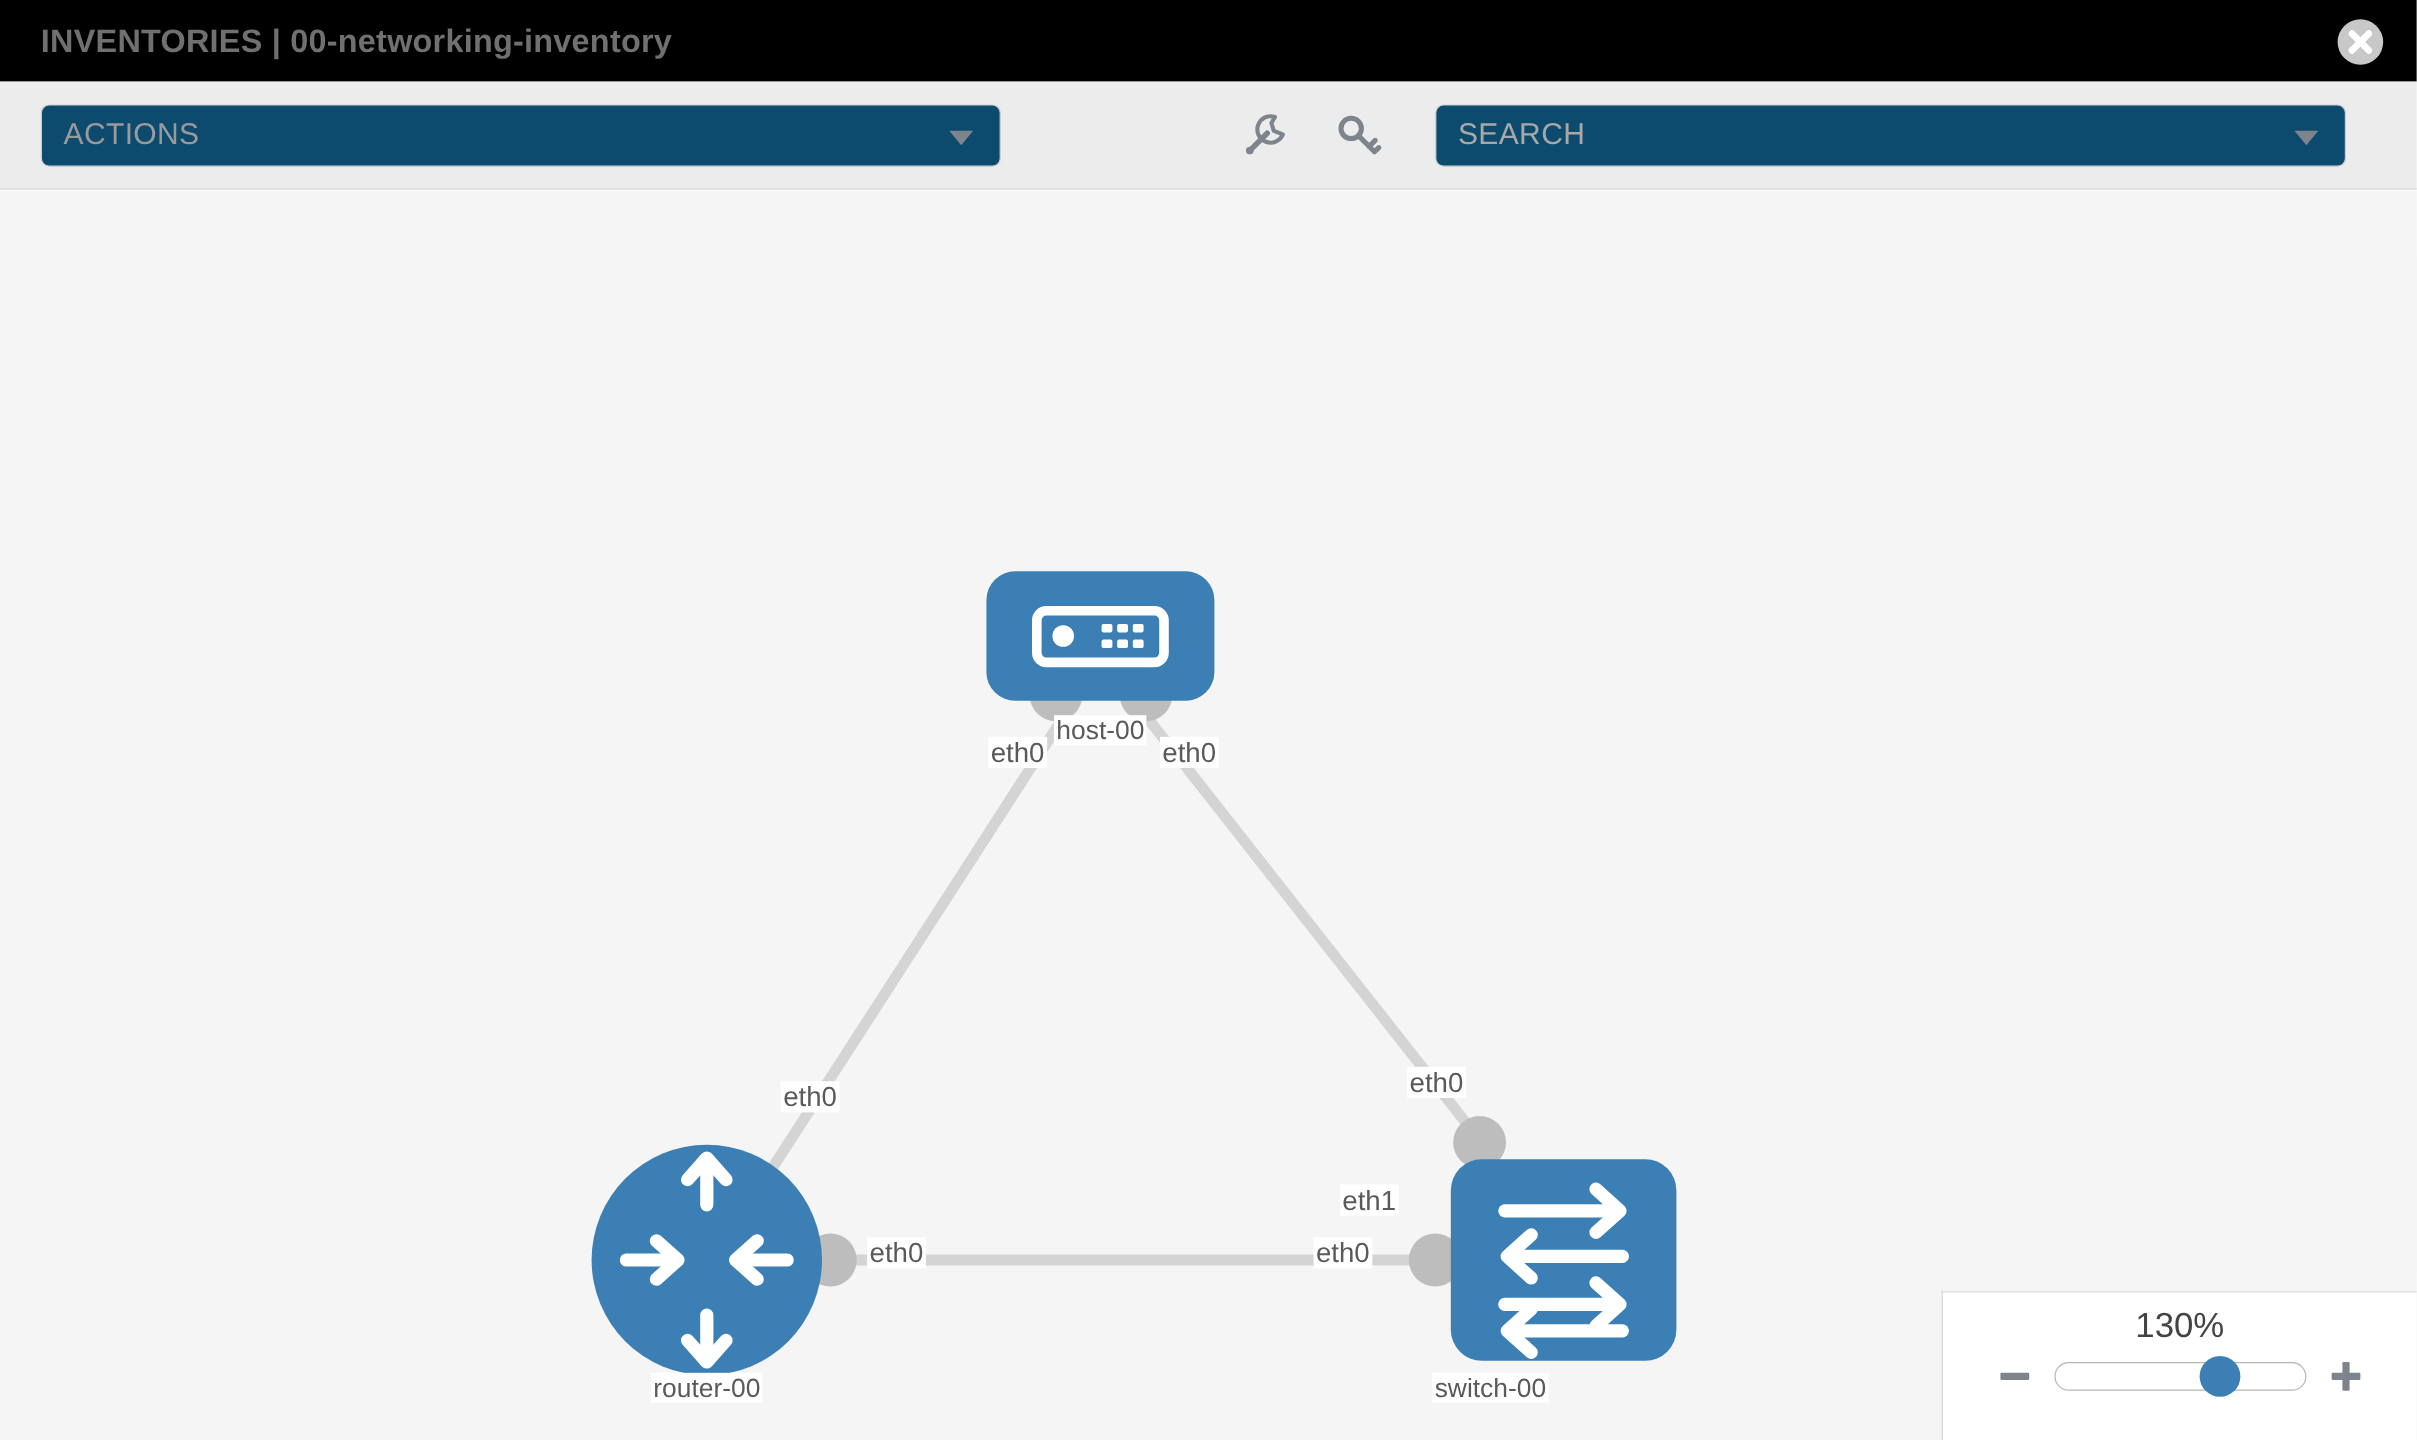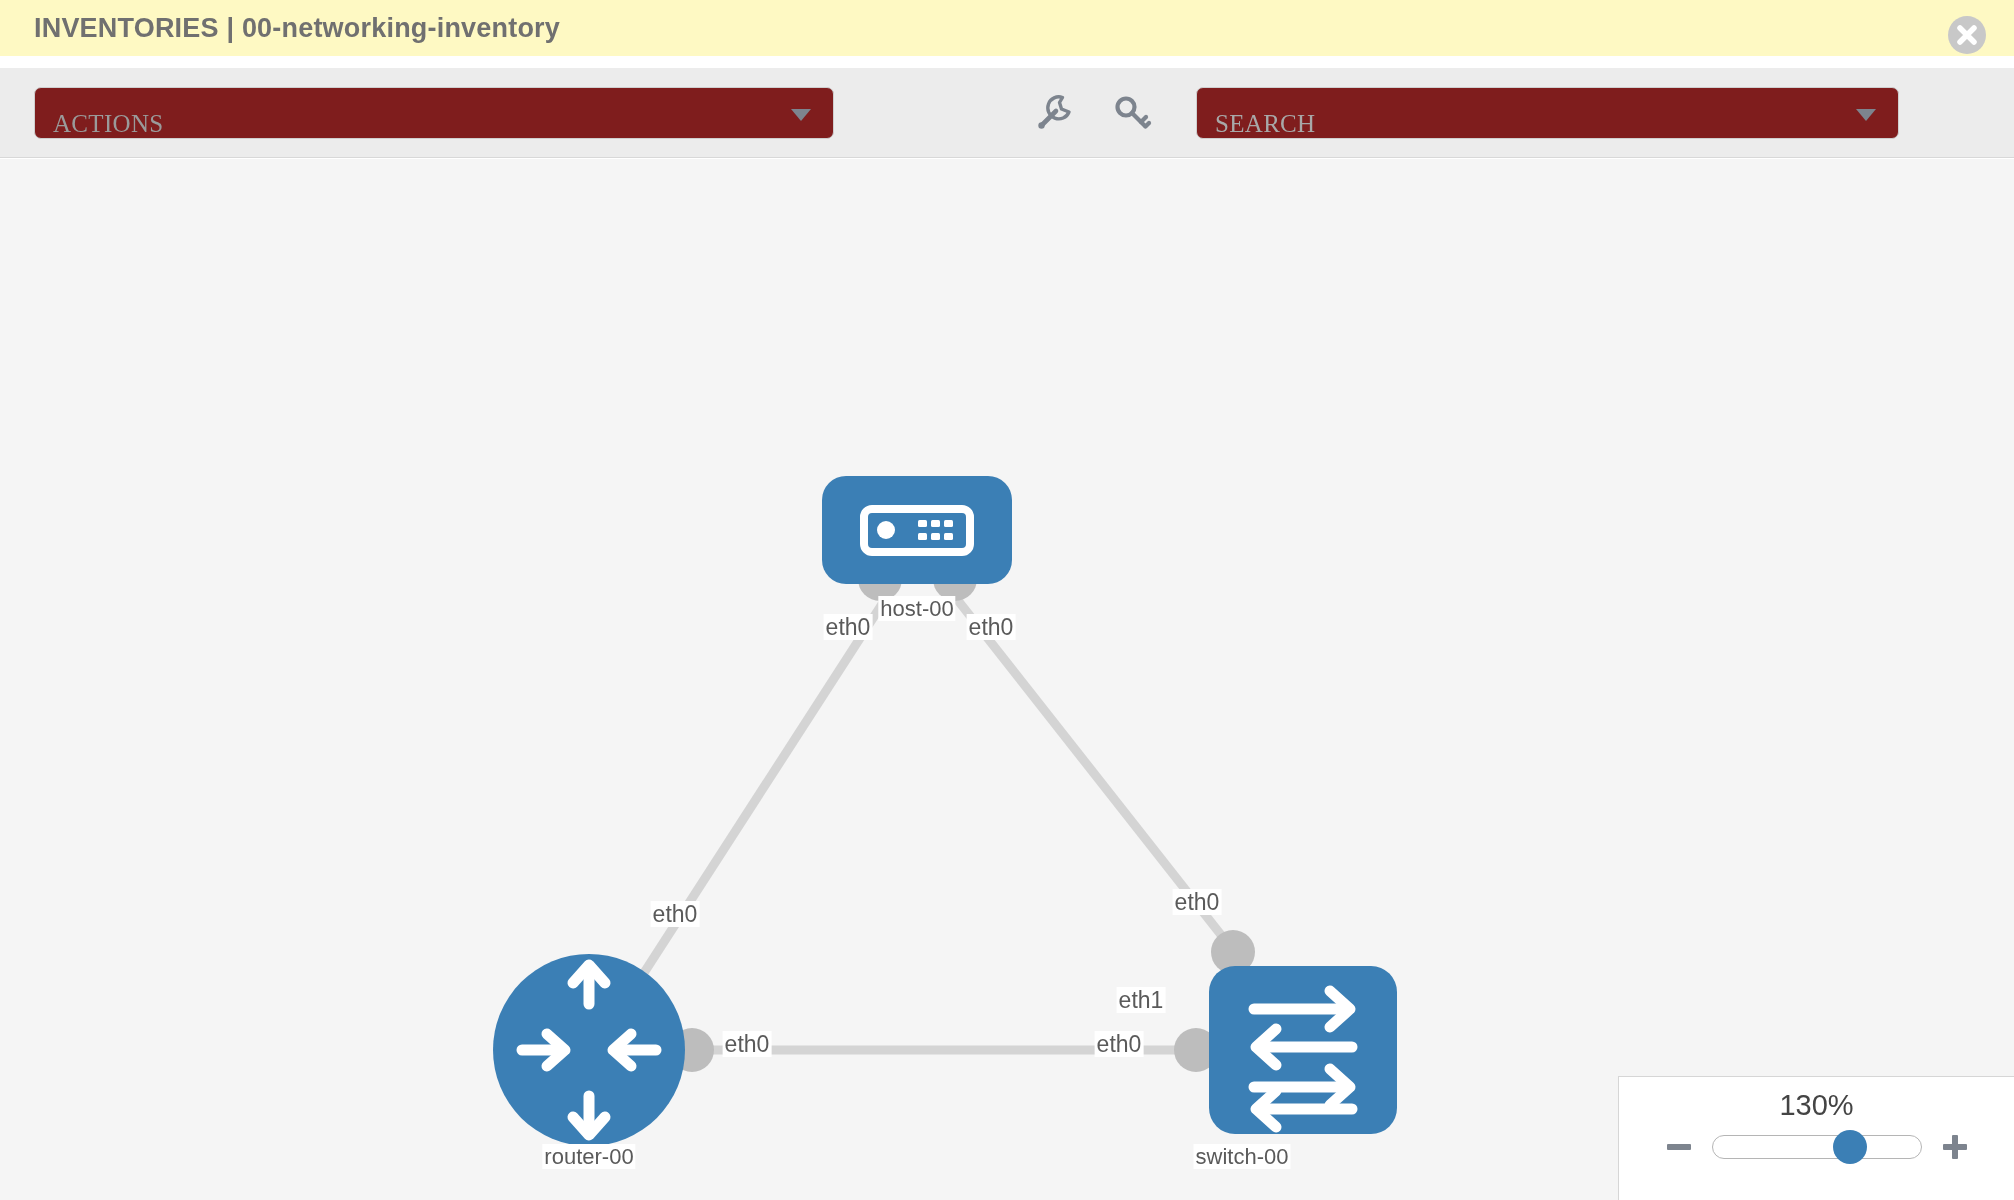--- a/index.html
+++ b/index.html
@@ -5,64 +5,63 @@
   * { box-sizing: border-box; margin: 0; padding: 0; }
   html, body {
     width: 2014px; height: 1200px;
     font-family: "Liberation Sans", sans-serif;
     background: #f4f4f4; overflow: hidden;
   }
   .app { position: relative; width: 2014px; height: 1200px; background: #ffffff; }
 
   
   .header {
-    position: absolute; left: 0; top: 0; width: 2014px; height: 56px;
-    background: #fef9c3; display: flex; align-items: center;
+    position: absolute; left: 0; top: 0; width: 2014px; height: 68px;
+    background: #000000; display: flex; align-items: center;
   }
   .header-title {
     margin-left: 34px; font-size: 27px; font-weight: bold;
     color: #707070; letter-spacing: 0.2px; white-space: nowrap;
   }
   .close-btn {
     position: absolute; right: 26px; top: 14px;
     width: 42px; height: 42px; cursor: pointer;
   }
   .close-btn svg { display: block; }
 
   
   .toolbar {
     position: absolute; left: 0; top: 68px; width: 2014px; height: 90px;
     background: #ececec; border-bottom: 1px solid #d8d8d8;
     display: flex; align-items: center;
   }
   .select-box {
-    position: relative; background: #7f1d1d;
+    position: relative; background: #0c4a6e;
     border: 1px solid #cfcfcf; border-radius: 7px;
-    height: 52px; display: flex; align-items: flex-end;
+    height: 52px; display: flex; align-items: center;
     cursor: pointer;
-    font-family: Liberation Serif, serif;
   }
   .actions-select { margin-left: 34px; width: 800px; }
   .select-label {
     font-size: 25px; color: #9a9a9a; margin-left: 18px;
     letter-spacing: 0.3px; white-space: nowrap;
   }
   .caret {
     position: absolute; right: 22px; top: 50%;
     width: 0; height: 0; margin-top: -4px;
     border-left: 10px solid transparent;
     border-right: 10px solid transparent;
     border-top: 12px solid #7d848e;
   }
   .tool-icons {
     display: flex; align-items: center; gap: 38px;
     margin-left: 200px;
   }
   .tool-icon { width: 40px; height: 40px; cursor: pointer; }
-  .search-select { margin-left: 44px; width: 703px; }
+  .search-select { margin-left: 44px; width: 759px; }
   .search-select .select-label { color: #a8a8a8; }
 
   
   .canvas {
     position: absolute; left: 0; top: 159px;
     width: 2014px; height: 1041px; background: #f5f5f5;
     overflow: hidden;
   }
   .canvas-svg { position: absolute; left: 0; top: 0; }
 

